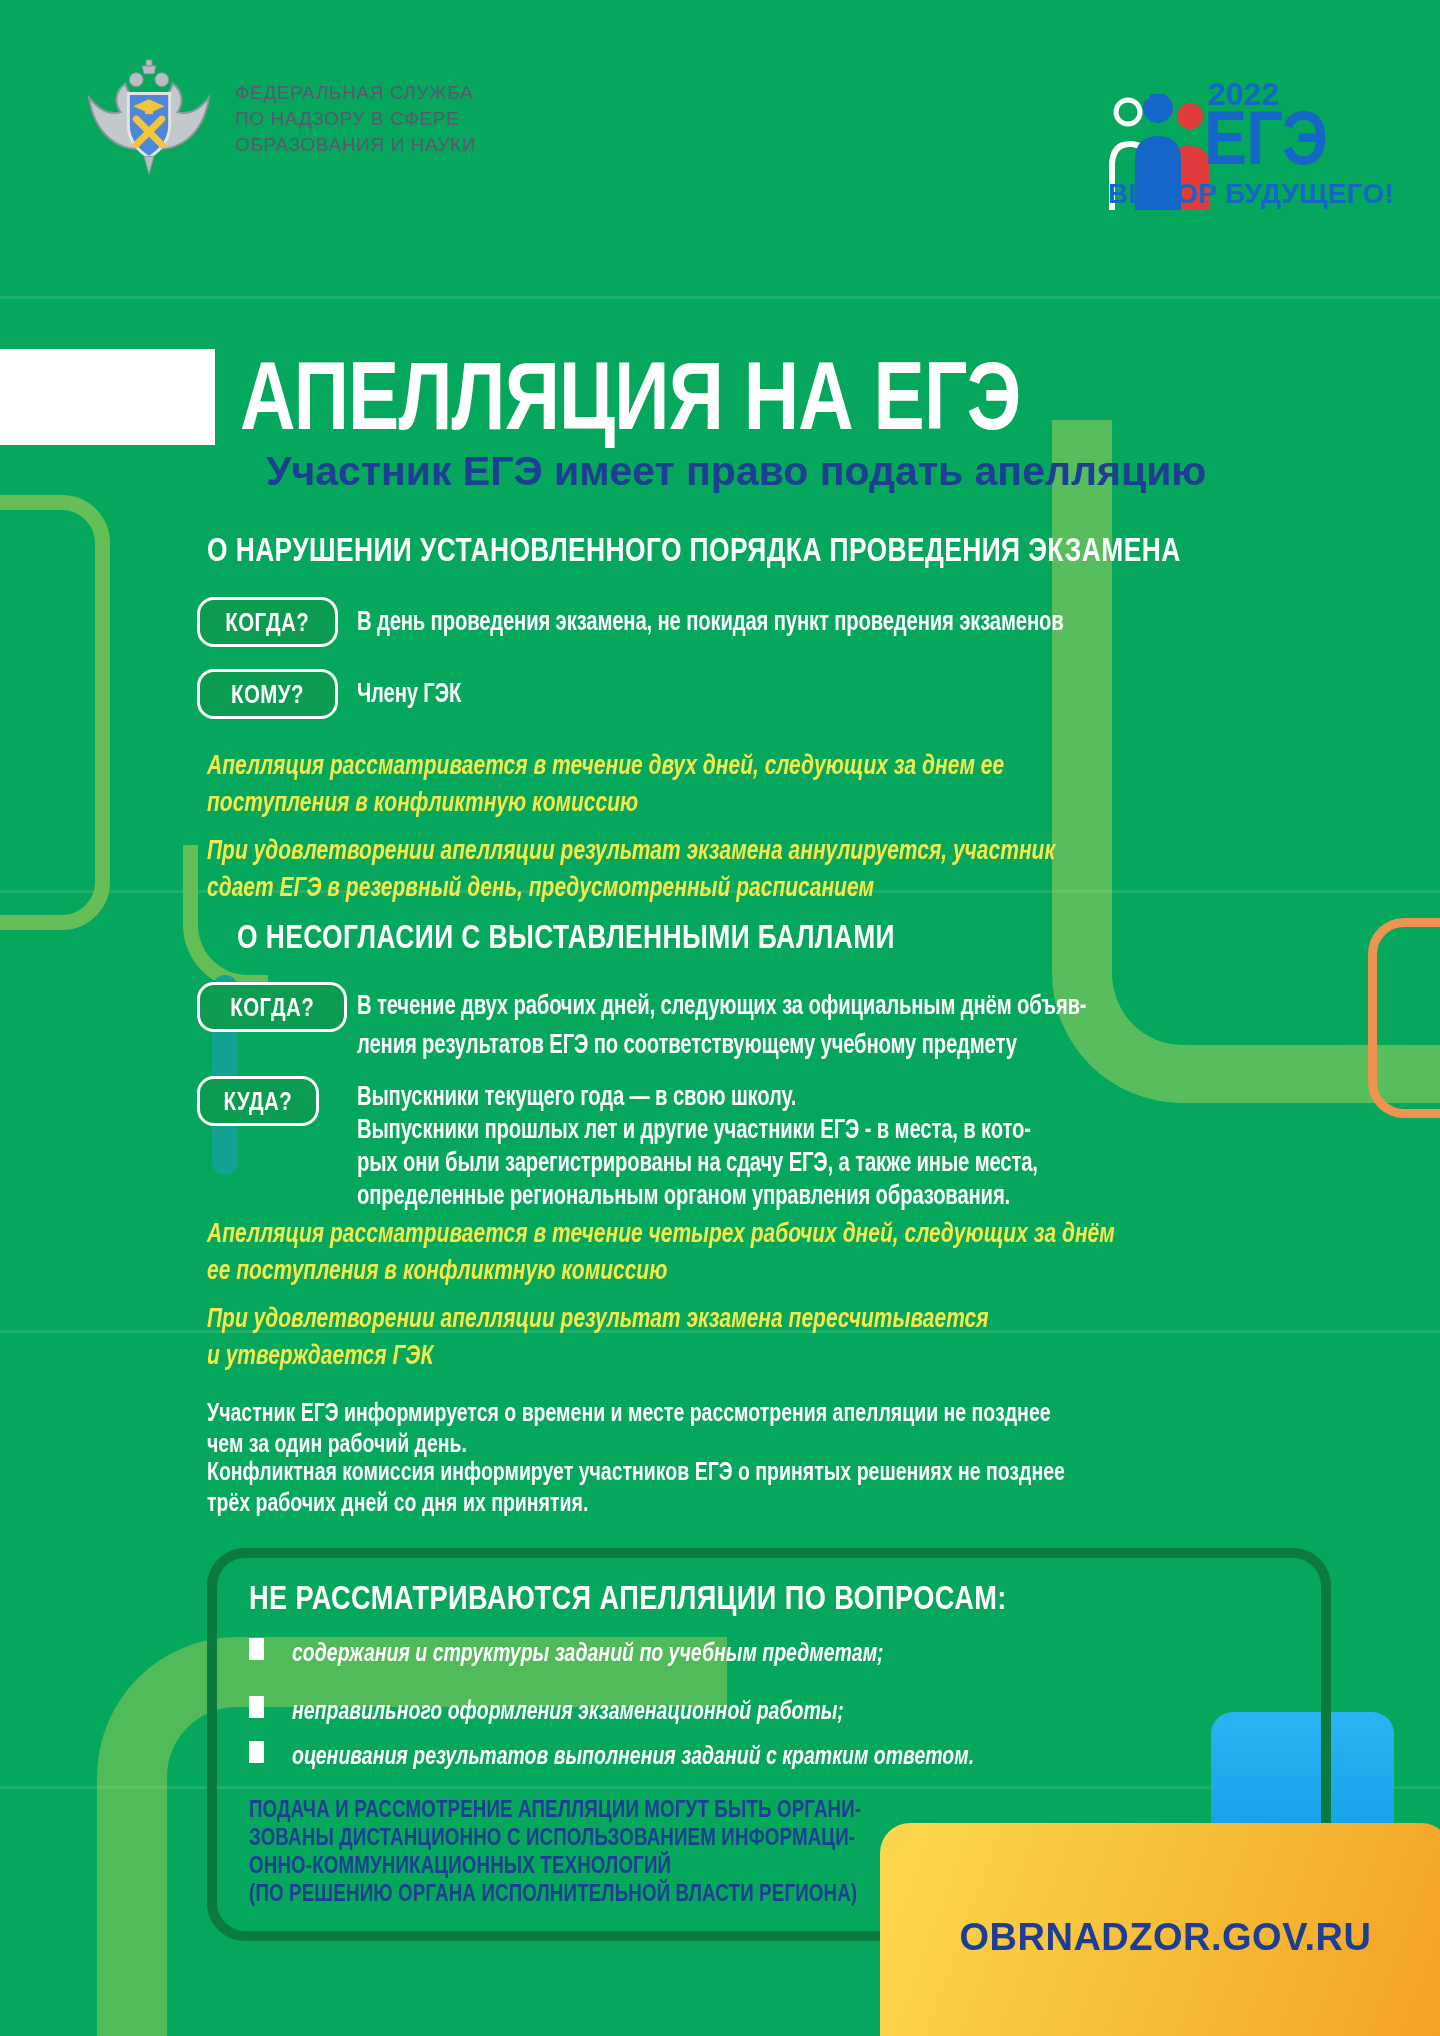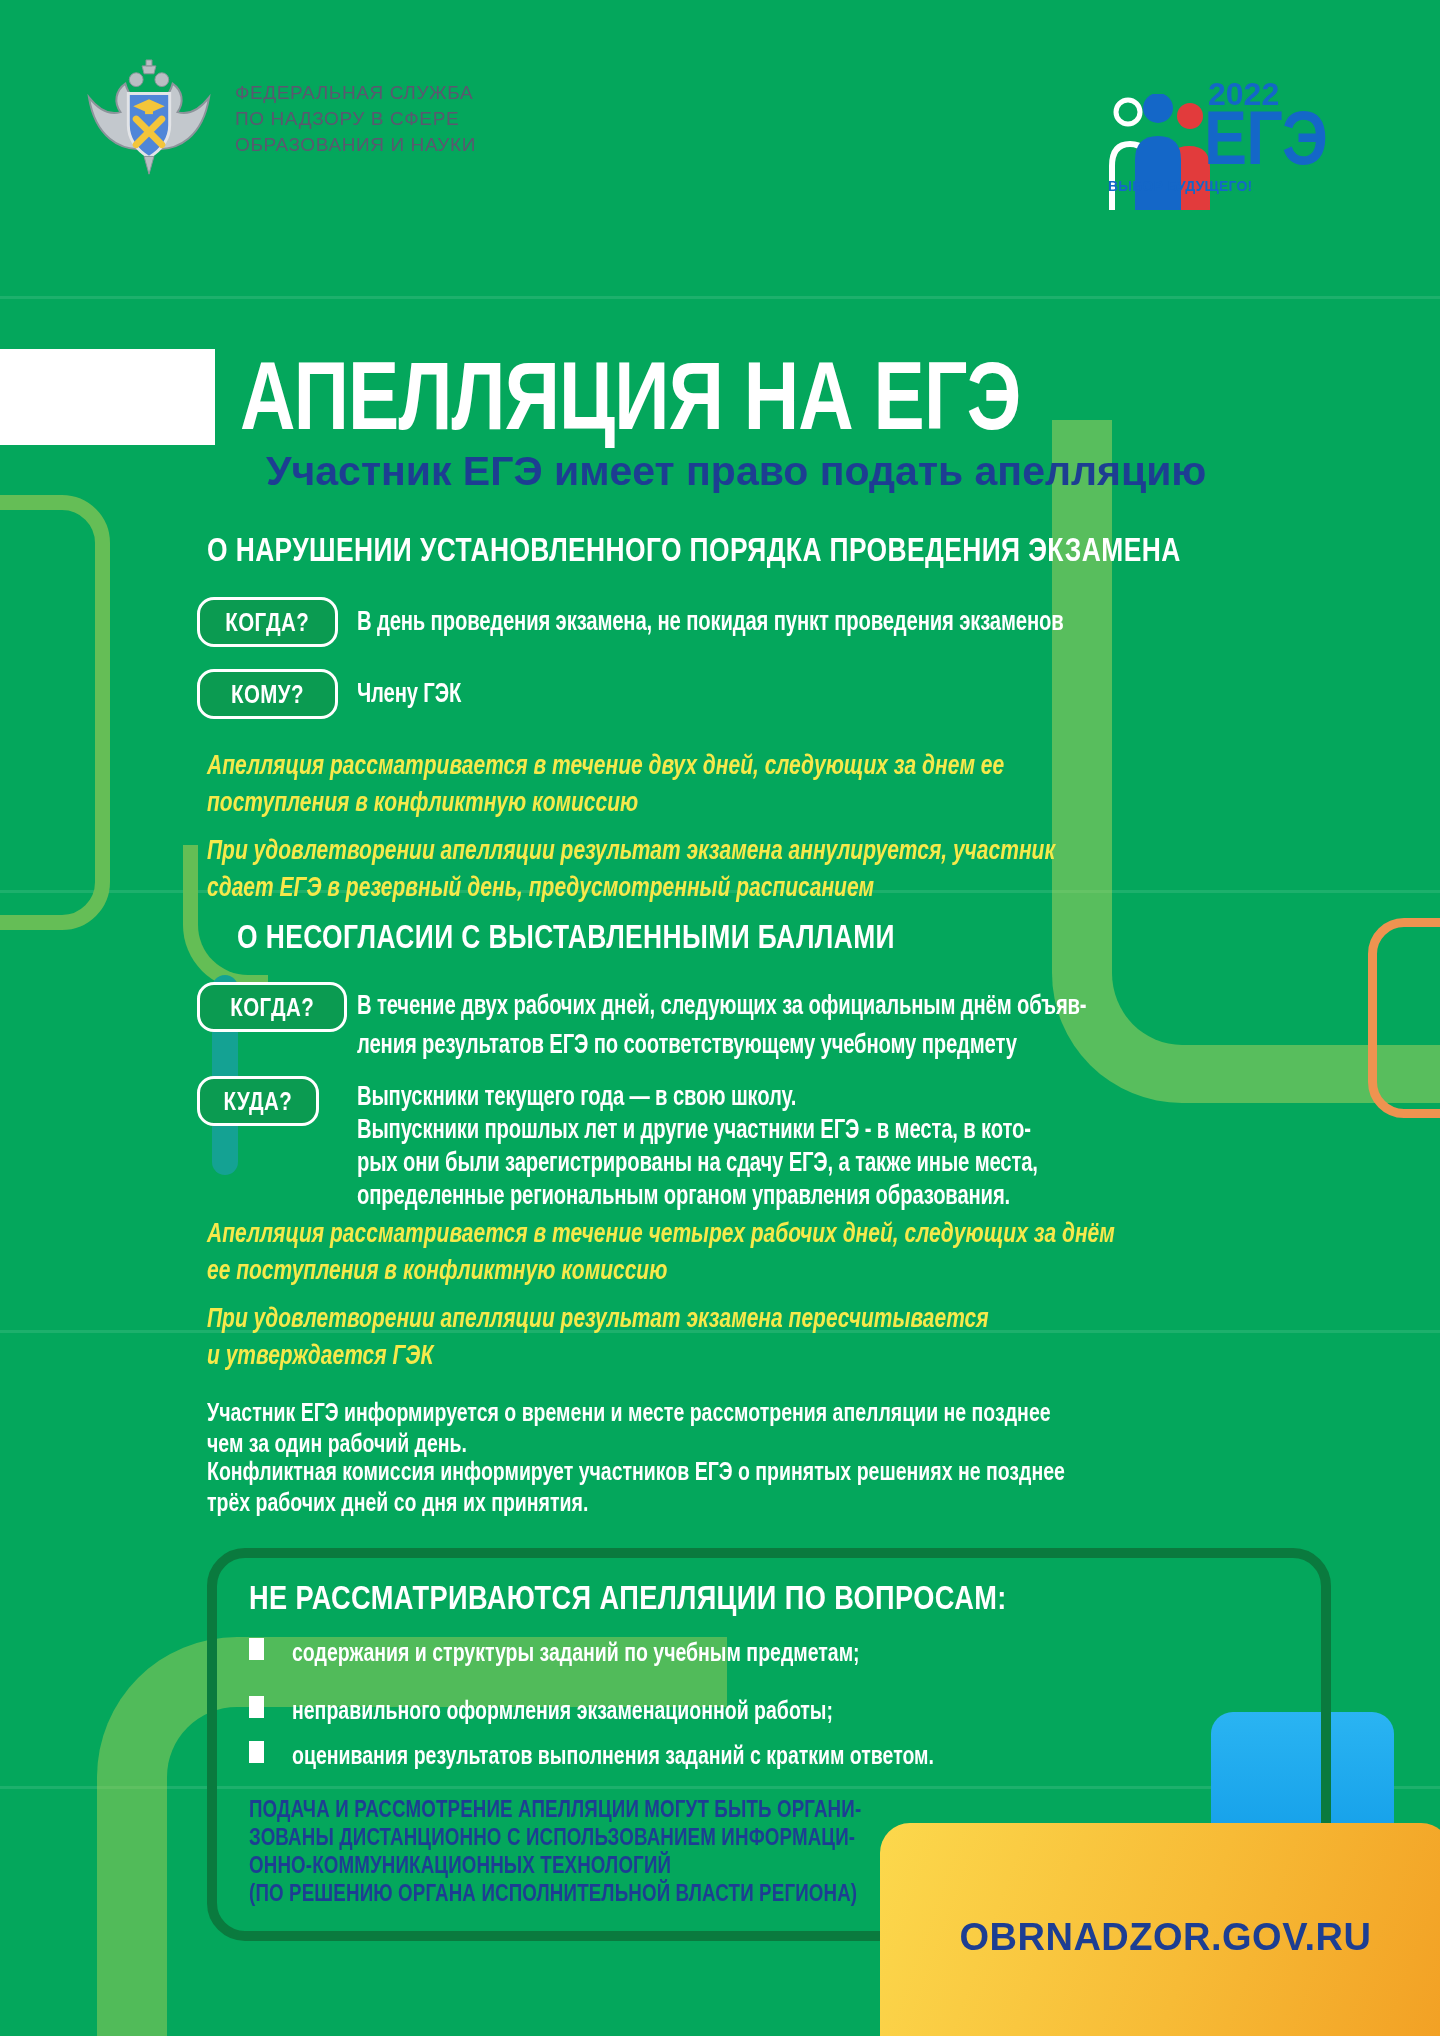--- a/index.html
+++ b/index.html
@@ -30,21 +30,21 @@
     border-top-left-radius:140px;z-index:1;}
   
   .emblem{position:absolute;left:85px;top:58px;width:128px;height:128px;z-index:5;}
   .agency{position:absolute;left:235px;top:80px;z-index:5;
     color:#5c5770;font-size:19px;font-weight:normal;letter-spacing:.6px;line-height:26px;white-space:pre-line;}
   .ege-logo{position:absolute;left:1106px;top:72px;z-index:5;width:240px;}
   .ege-persons{position:absolute;left:0;top:22px;width:104px;height:116px;}
   .ege-year{position:absolute;left:102px;top:4px;color:#1467c8;font-size:32px;font-weight:bold;}
   .ege-acronym{position:absolute;left:98px;top:22px;color:#1467c8;font-size:76px;font-weight:bold;
     transform:scaleX(.85);transform-origin:left;letter-spacing:-1px;}
-  .ege-slogan{position:absolute;left:2px;top:106px;color:#1467c8;font-size:14px;font-weight:bold;letter-spacing:.2px;white-space:nowrap;}
+  .ege-slogan{position:absolute;left:2px;top:106px;color:#1467c8;font-size:28px;font-weight:bold;letter-spacing:.2px;white-space:nowrap;}
   
   .white-rect{position:absolute;left:0;top:349px;width:215px;height:96px;background:#ffffff;z-index:4;}
   .title{position:absolute;left:240px;top:346px;z-index:5;color:#ffffff;
     font-size:96px;font-weight:bold;line-height:100px;white-space:nowrap;
     transform:scaleX(.80);transform-origin:left;letter-spacing:-1px;}
   .subtitle{position:absolute;left:266px;top:448px;z-index:5;color:#1d3e92;
     font-size:41px;font-weight:bold;white-space:nowrap;}
   
   .sec-heading{position:absolute;z-index:5;color:#ffffff;font-size:33px;font-weight:bold;
     transform:scaleX(.80);transform-origin:left;white-space:nowrap;letter-spacing:.5px;}
@@ -65,21 +65,21 @@
     white-space:pre-line;line-height:37px;transform:scaleX(.75);transform-origin:left;}
   .n-1a{top:746px;} .n-1b{top:831px;} .n-2a{top:1214px;} .n-2b{top:1299px;}
   .info{position:absolute;left:207px;z-index:5;color:#ffffff;font-size:26px;font-weight:bold;
     white-space:pre-line;line-height:31px;transform:scaleX(.75);transform-origin:left;}
   .i-1{top:1397px;} .i-2{top:1456px;}
   
   .excl-box{position:absolute;left:207px;top:1548px;width:1124px;height:393px;z-index:3;
     border:10px solid #0a7a3e;border-radius:38px;box-sizing:border-box;background:transparent;}
   .excl-heading{position:absolute;left:249px;top:1578px;z-index:5;color:#ffffff;font-size:34px;font-weight:bold;
     transform:scaleX(.80);transform-origin:left;white-space:nowrap;letter-spacing:.5px;}
-  .bullet-row{position:absolute;left:249px;z-index:5;display:flex;align-items:flex-start;}
+  .bullet-row{position:absolute;left:249px;z-index:5;display:flex;align-items:flex-start;font-style:italic;}
   .br-1{top:1638px;} .br-2{top:1672px;margin-top:24px;} .br-3{top:1707px;} .br-4{top:1741px;}
   .bullet-sq{width:15px;height:22px;background:#ffffff;margin-right:28px;flex:0 0 auto;}
   .bullet-text{color:#ffffff;font-size:26px;font-weight:bold;line-height:28px;white-space:nowrap;
     transform:scaleX(.75);transform-origin:left;}
   .remote-note{position:absolute;left:249px;top:1795px;z-index:5;color:#1d3e92;font-size:24px;font-weight:bold;
     white-space:pre-line;line-height:28px;transform:scaleX(.78);transform-origin:left;letter-spacing:.2px;}
   
   .blue-chip{position:absolute;left:1211px;top:1712px;width:183px;height:178px;z-index:2;border-radius:22px;
     background:linear-gradient(180deg,#2ab4f2,#0d98e6);}
   .site-box{position:absolute;left:880px;top:1823px;width:571px;height:213px;z-index:4;

